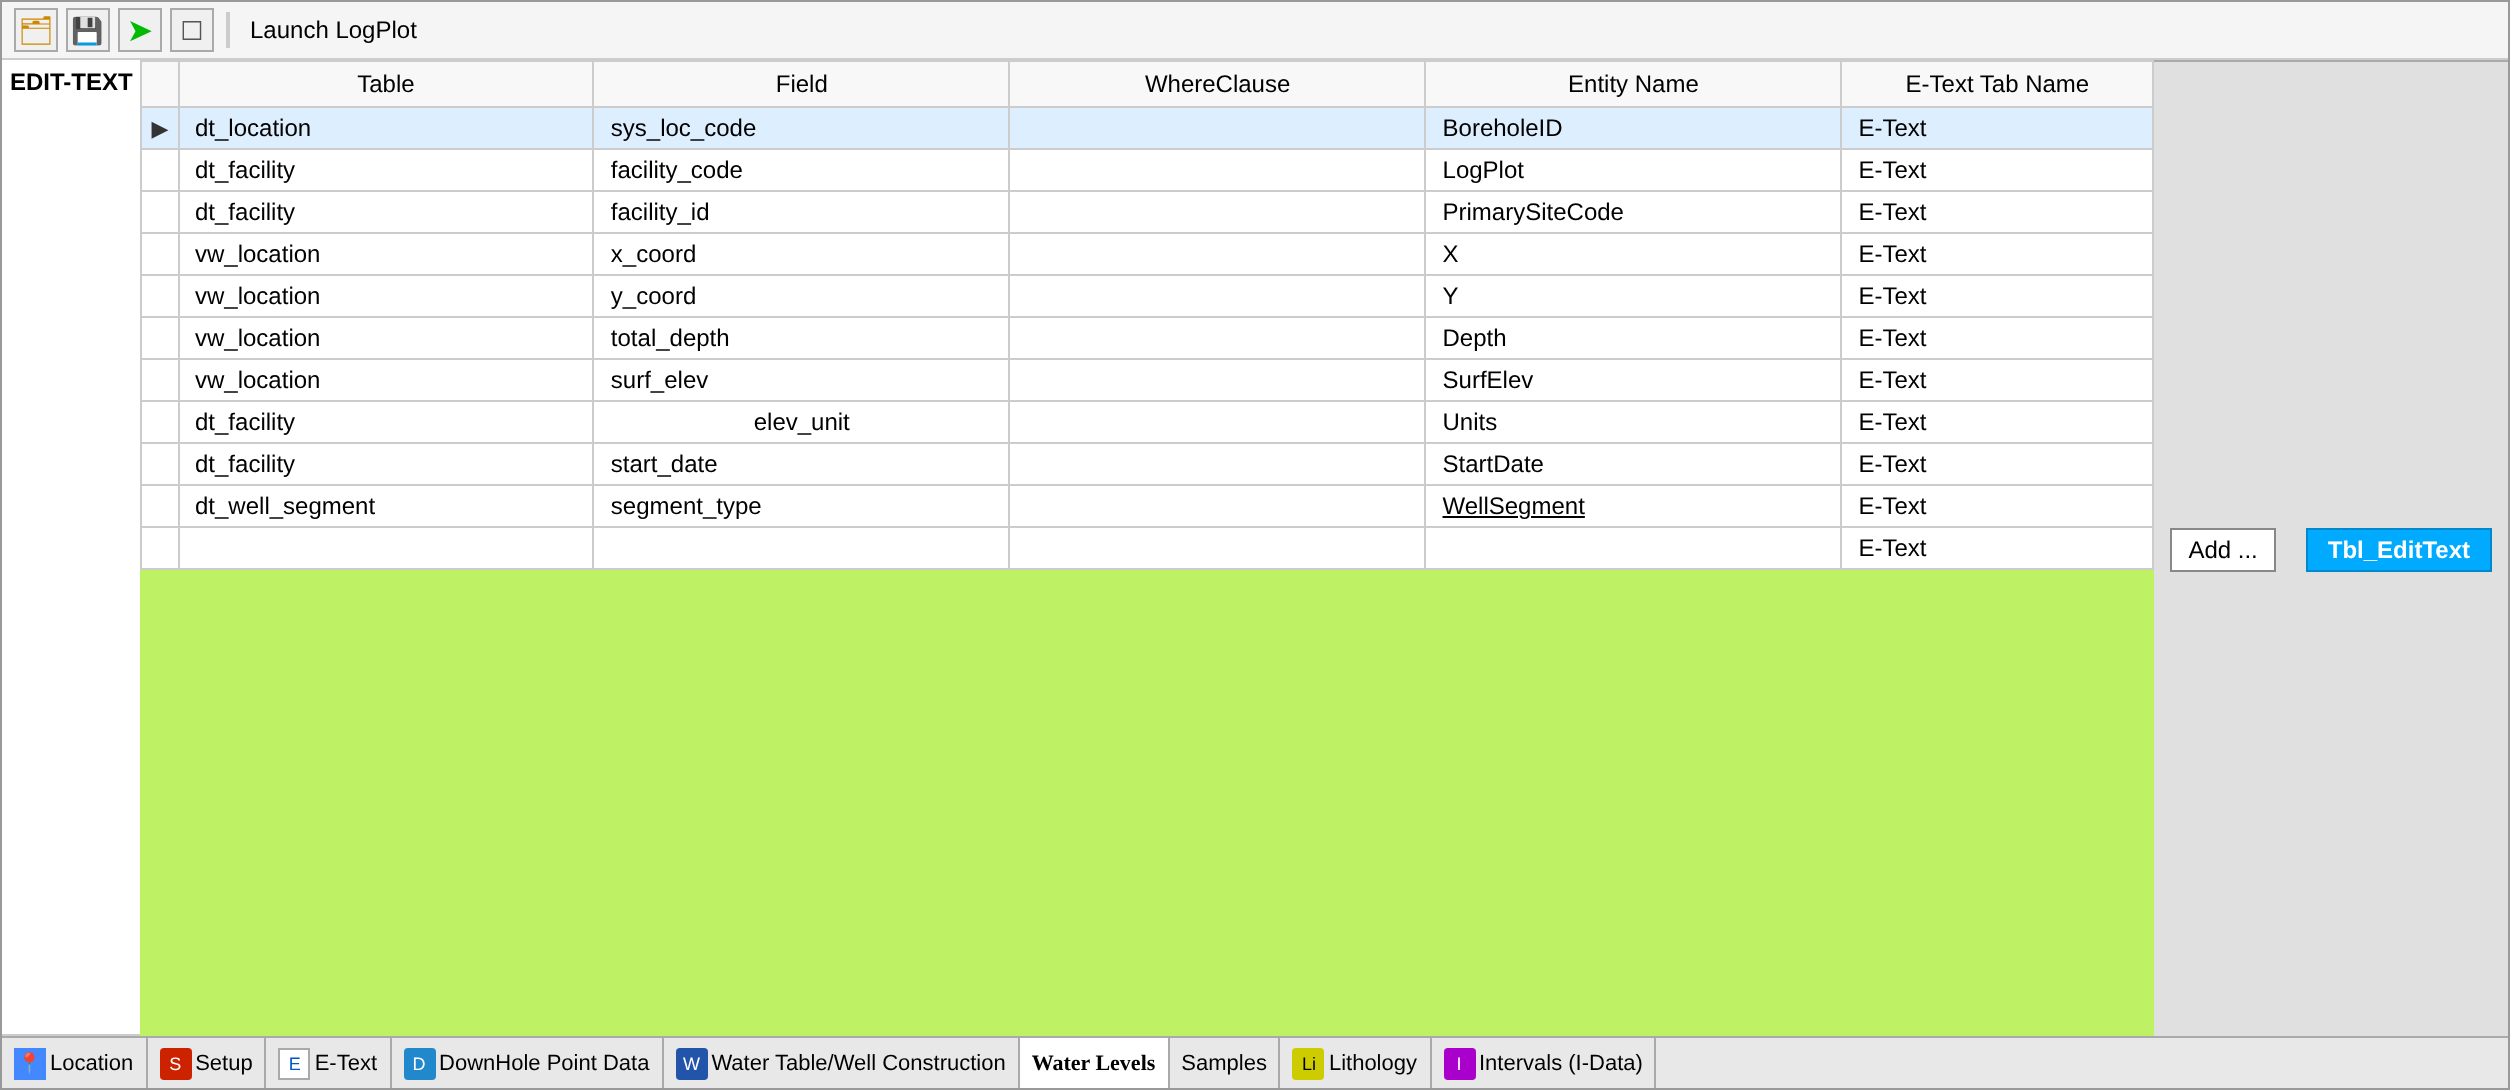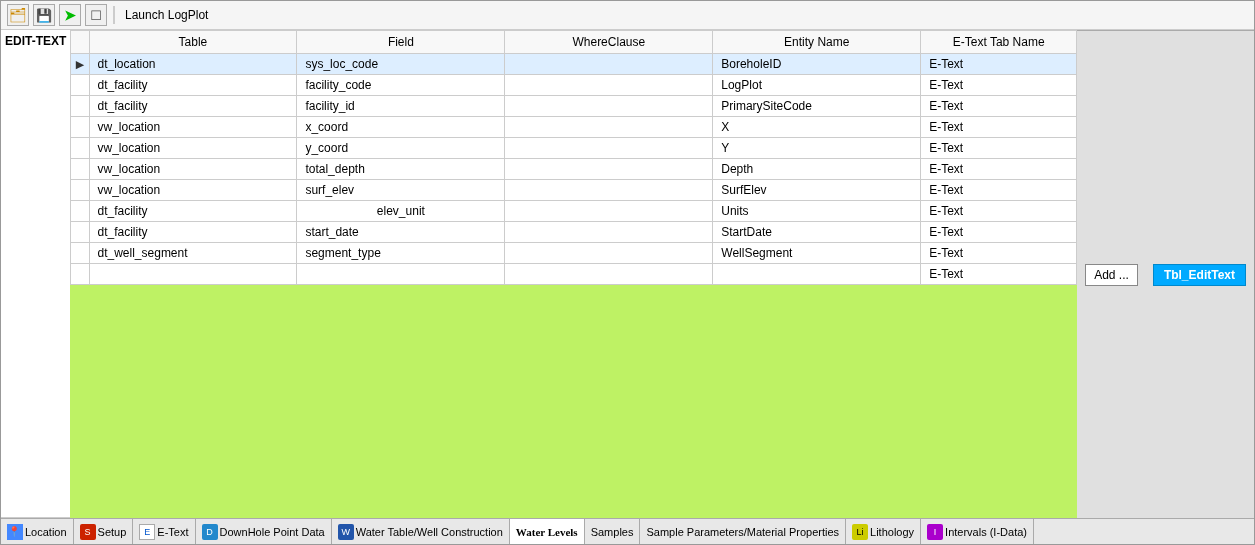--- a/index.html
+++ b/index.html
@@ -275,21 +275,21 @@
               <td style="width: 200px;">start_date</td>
               <td style="width: 200px;"></td>
               <td style="width: 200px;">StartDate</td>
               <td style="width: 150px;">E-Text</td>
             </tr>
             <tr>
               <td class="row-indicator"></td>
               <td style="width: 200px;">dt_well_segment</td>
               <td style="width: 200px;">segment_type</td>
               <td style="width: 200px;"></td>
-              <td style="width: 200px;">WellSegment</td>
+              <td style="width: 200px; text-decoration: underline;">WellSegment</td>
               <td style="width: 150px;">E-Text</td>
             </tr>
             <tr>
               <td class="row-indicator"></td>
               <td style="width: 200px;"></td>
               <td style="width: 200px;"></td>
               <td style="width: 200px;"></td>
               <td style="width: 200px;"></td>
               <td style="width: 150px;">E-Text</td>
             </tr>
@@ -331,23 +331,20 @@
     </div>
 
     <div class="status-tab active">
       <span>Water Levels</span>
     </div>
 
     <div class="status-tab">
       <span>Samples</span>
     </div>
 
-    <div class="status-tab">
-      <span>Sample Parameters/Material Properties</span>
-    </div>
 
     <div class="status-tab">
       <span class="icon-box" style="background:#cccc00;color:black;border-radius:2px;padding:1px 2px;font-size:9px;">Li</span>
       <span>Lithology</span>
     </div>
 
     <div class="status-tab">
       <span class="icon-box" style="background:#aa00cc;color:white;border-radius:2px;padding:1px 2px;font-size:9px;">I</span>
       <span>Intervals (I-Data)</span>
     </div>

